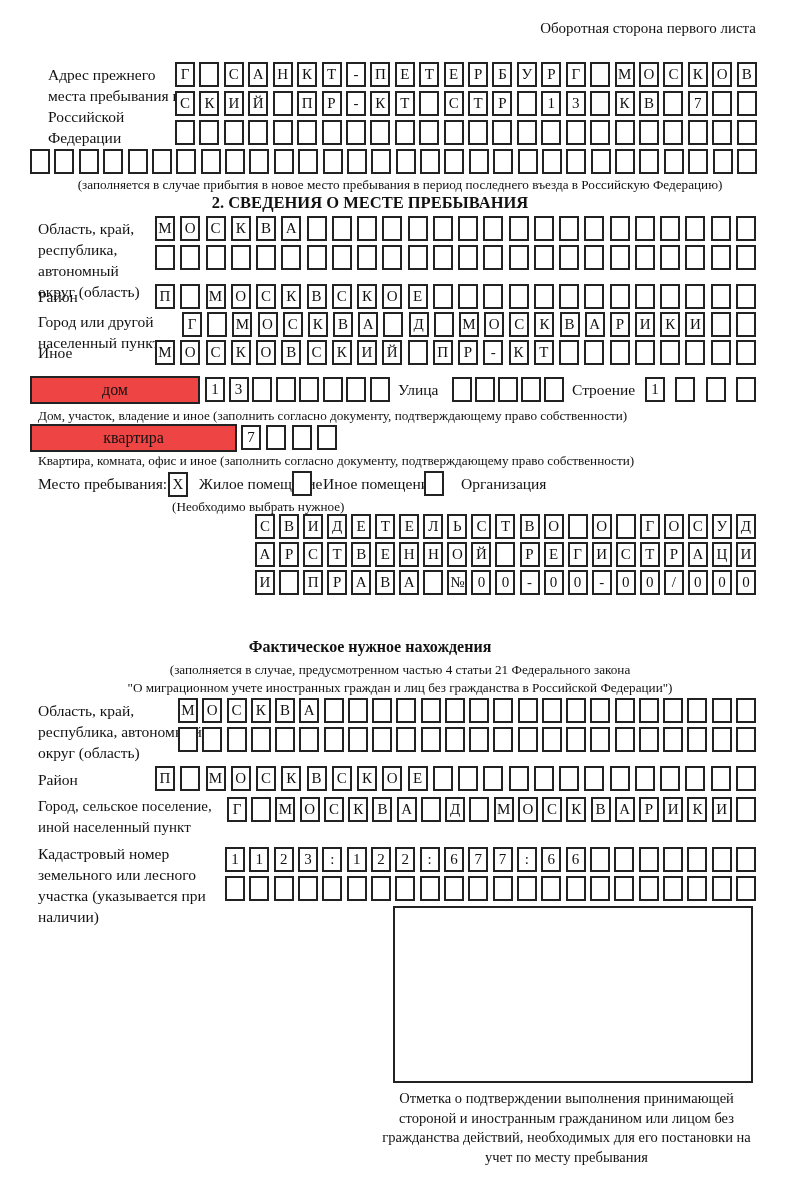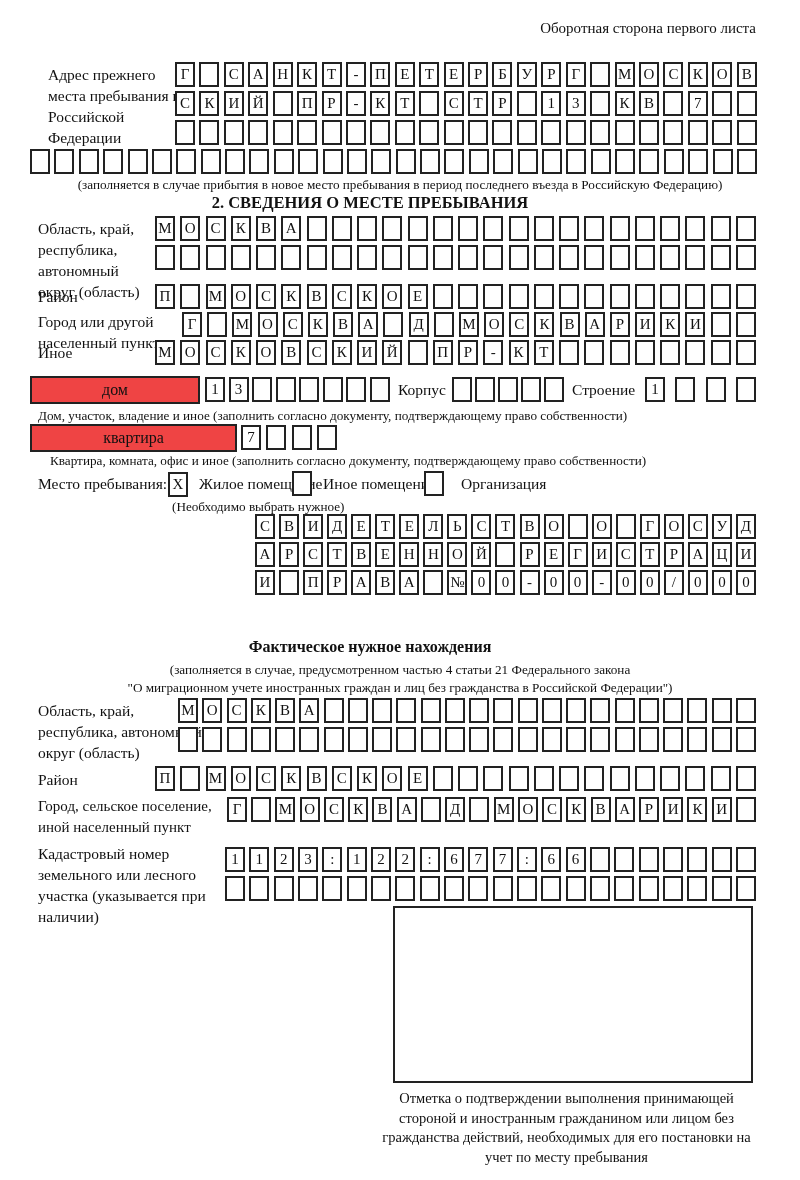--- a/index.html
+++ b/index.html
@@ -283,21 +283,21 @@
   <div class="boxrow" style="left:205px;top:377px;width:185px">
       <span class="cell">1</span>
       <span class="cell">3</span>
       <span class="cell"></span>
       <span class="cell"></span>
       <span class="cell"></span>
       <span class="cell"></span>
       <span class="cell"></span>
       <span class="cell"></span>
     </div>
-  <div class="inline-lbl" style="left:398px;top:381px">Корпус</div>
+  <div class="inline-lbl" style="left:398px;top:381px">Улица</div>
   <div class="boxrow" style="left:452px;top:377px;width:112px">
       <span class="cell"></span>
       <span class="cell"></span>
       <span class="cell"></span>
       <span class="cell"></span>
       <span class="cell"></span>
     </div>
   <div class="inline-lbl" style="left:572px;top:381px">Строение</div>
   <div class="boxrow" style="left:645px;top:377px;width:111px">
       <span class="cell">1</span>
@@ -309,21 +309,21 @@
 
   <div class="frect" style="left:30px;top:424px;width:207px">
       <span>квартира</span>
     </div>
   <div class="boxrow" style="left:241px;top:425px;width:96px">
       <span class="cell">7</span>
       <span class="cell"></span>
       <span class="cell"></span>
       <span class="cell"></span>
     </div>
-  <div class="note" style="left:50px;top:453px">Квартира, комната, офис и иное (заполнить согласно документу, подтверждающему право собственности)</div>
+  <div class="note" style="left:38px;top:453px">Квартира, комната, офис и иное (заполнить согласно документу, подтверждающему право собственности)</div>
 
   <div class="inline-lbl" style="left:38px;top:475px">Место пребывания:</div>
   <div class="boxrow" style="left:168px;top:472px;width:20px">
       <span class="cell">X</span>
     </div>
   <div class="inline-lbl" style="left:199px;top:475px">Жилое помещение</div>
   <div class="boxrow" style="left:292px;top:471px;width:20px">
       <span class="cell"></span>
     </div>
   <div class="inline-lbl" style="left:323px;top:475px">Иное помещение</div>

